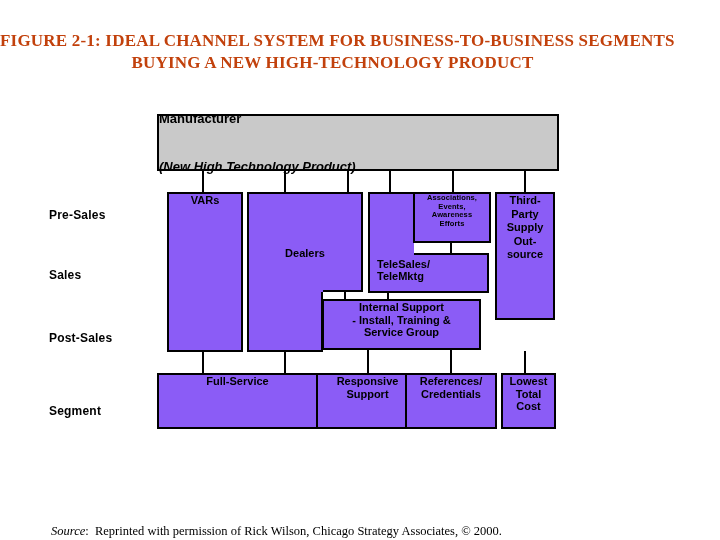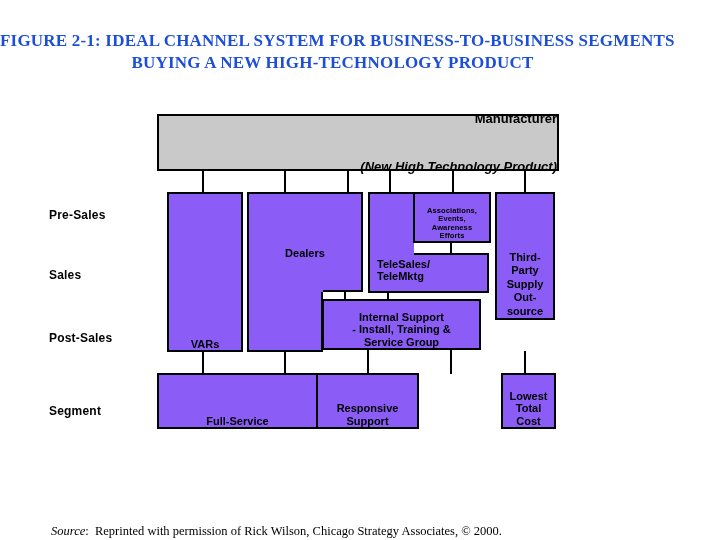--- a/index.html
+++ b/index.html
@@ -3,29 +3,29 @@
 <meta charset="utf-8">
 <style>
   html,body{margin:0;padding:0;background:#fff;}
   #canvas{
     position:relative;width:720px;height:540px;background:var(--bg,#fff);
     font-family:"Liberation Sans",sans-serif;color:#000;overflow:hidden;
   }
   .title-line{
     position:absolute;left:0;width:665px;text-align:center;white-space:nowrap;
     font-family:"Liberation Serif",serif;font-weight:bold;font-size:17px;
-    letter-spacing:.2px;color:#1d4ed8;
+    letter-spacing:.2px;color:#c2410c;
   }
   .box{
     position:absolute;box-sizing:border-box;background:#8b5cf6;
     border:2px solid var(--line,#000);
   }
   .line{position:absolute;background:var(--line,#000);}
   .vline{width:2px;}
-  .center{display:flex;align-items:flex-end;justify-content:center;text-align:center;gap:33px;}
+  .center{display:flex;align-items:flex-start;justify-content:center;text-align:center;gap:33px;}
   .lbl{font-weight:bold;font-size:11px;line-height:12.5px;}
   .bl{display:block;}
   .row-label{
     position:absolute;left:49px;font-weight:bold;font-size:12px;
     letter-spacing:.2px;color:#000;
   }
   #mfg{background:var(--mfg,#C9C9C9);flex-direction:column;}
   #mfg .name{font-size:13px;font-weight:bold;line-height:15px;}
   #mfg .subtitle{font-size:13px;font-weight:bold;font-style:italic;line-height:15px;}
   #assoc-text{font-weight:bold;font-size:7.5px;line-height:8.6px;letter-spacing:.1px;}
@@ -120,20 +120,26 @@
     <div class="lbl">
       <span class="bl">Full-Service</span>
     </div>
   </div>
   <div class="box center seg-box" style="left:316px;width:103px">
     <div class="lbl">
       <span class="bl">Responsive</span>
       <span class="bl">Support</span>
     </div>
   </div>
+  <div class="box center seg-box" style="left:405px;width:92px">
+    <div class="lbl">
+      <span class="bl">References/</span>
+      <span class="bl">Credentials</span>
+    </div>
+  </div>
   <div class="box center seg-box" style="left:501px;width:55px">
     <div class="lbl">
       <span class="bl">Lowest</span>
       <span class="bl">Total</span>
       <span class="bl">Cost</span>
     </div>
   </div>
 
   <div id="source-note"><span class="src">Source</span><span>:  Reprinted with permission of Rick Wilson, Chicago Strategy Associates, © 2000.</span></div>
 

